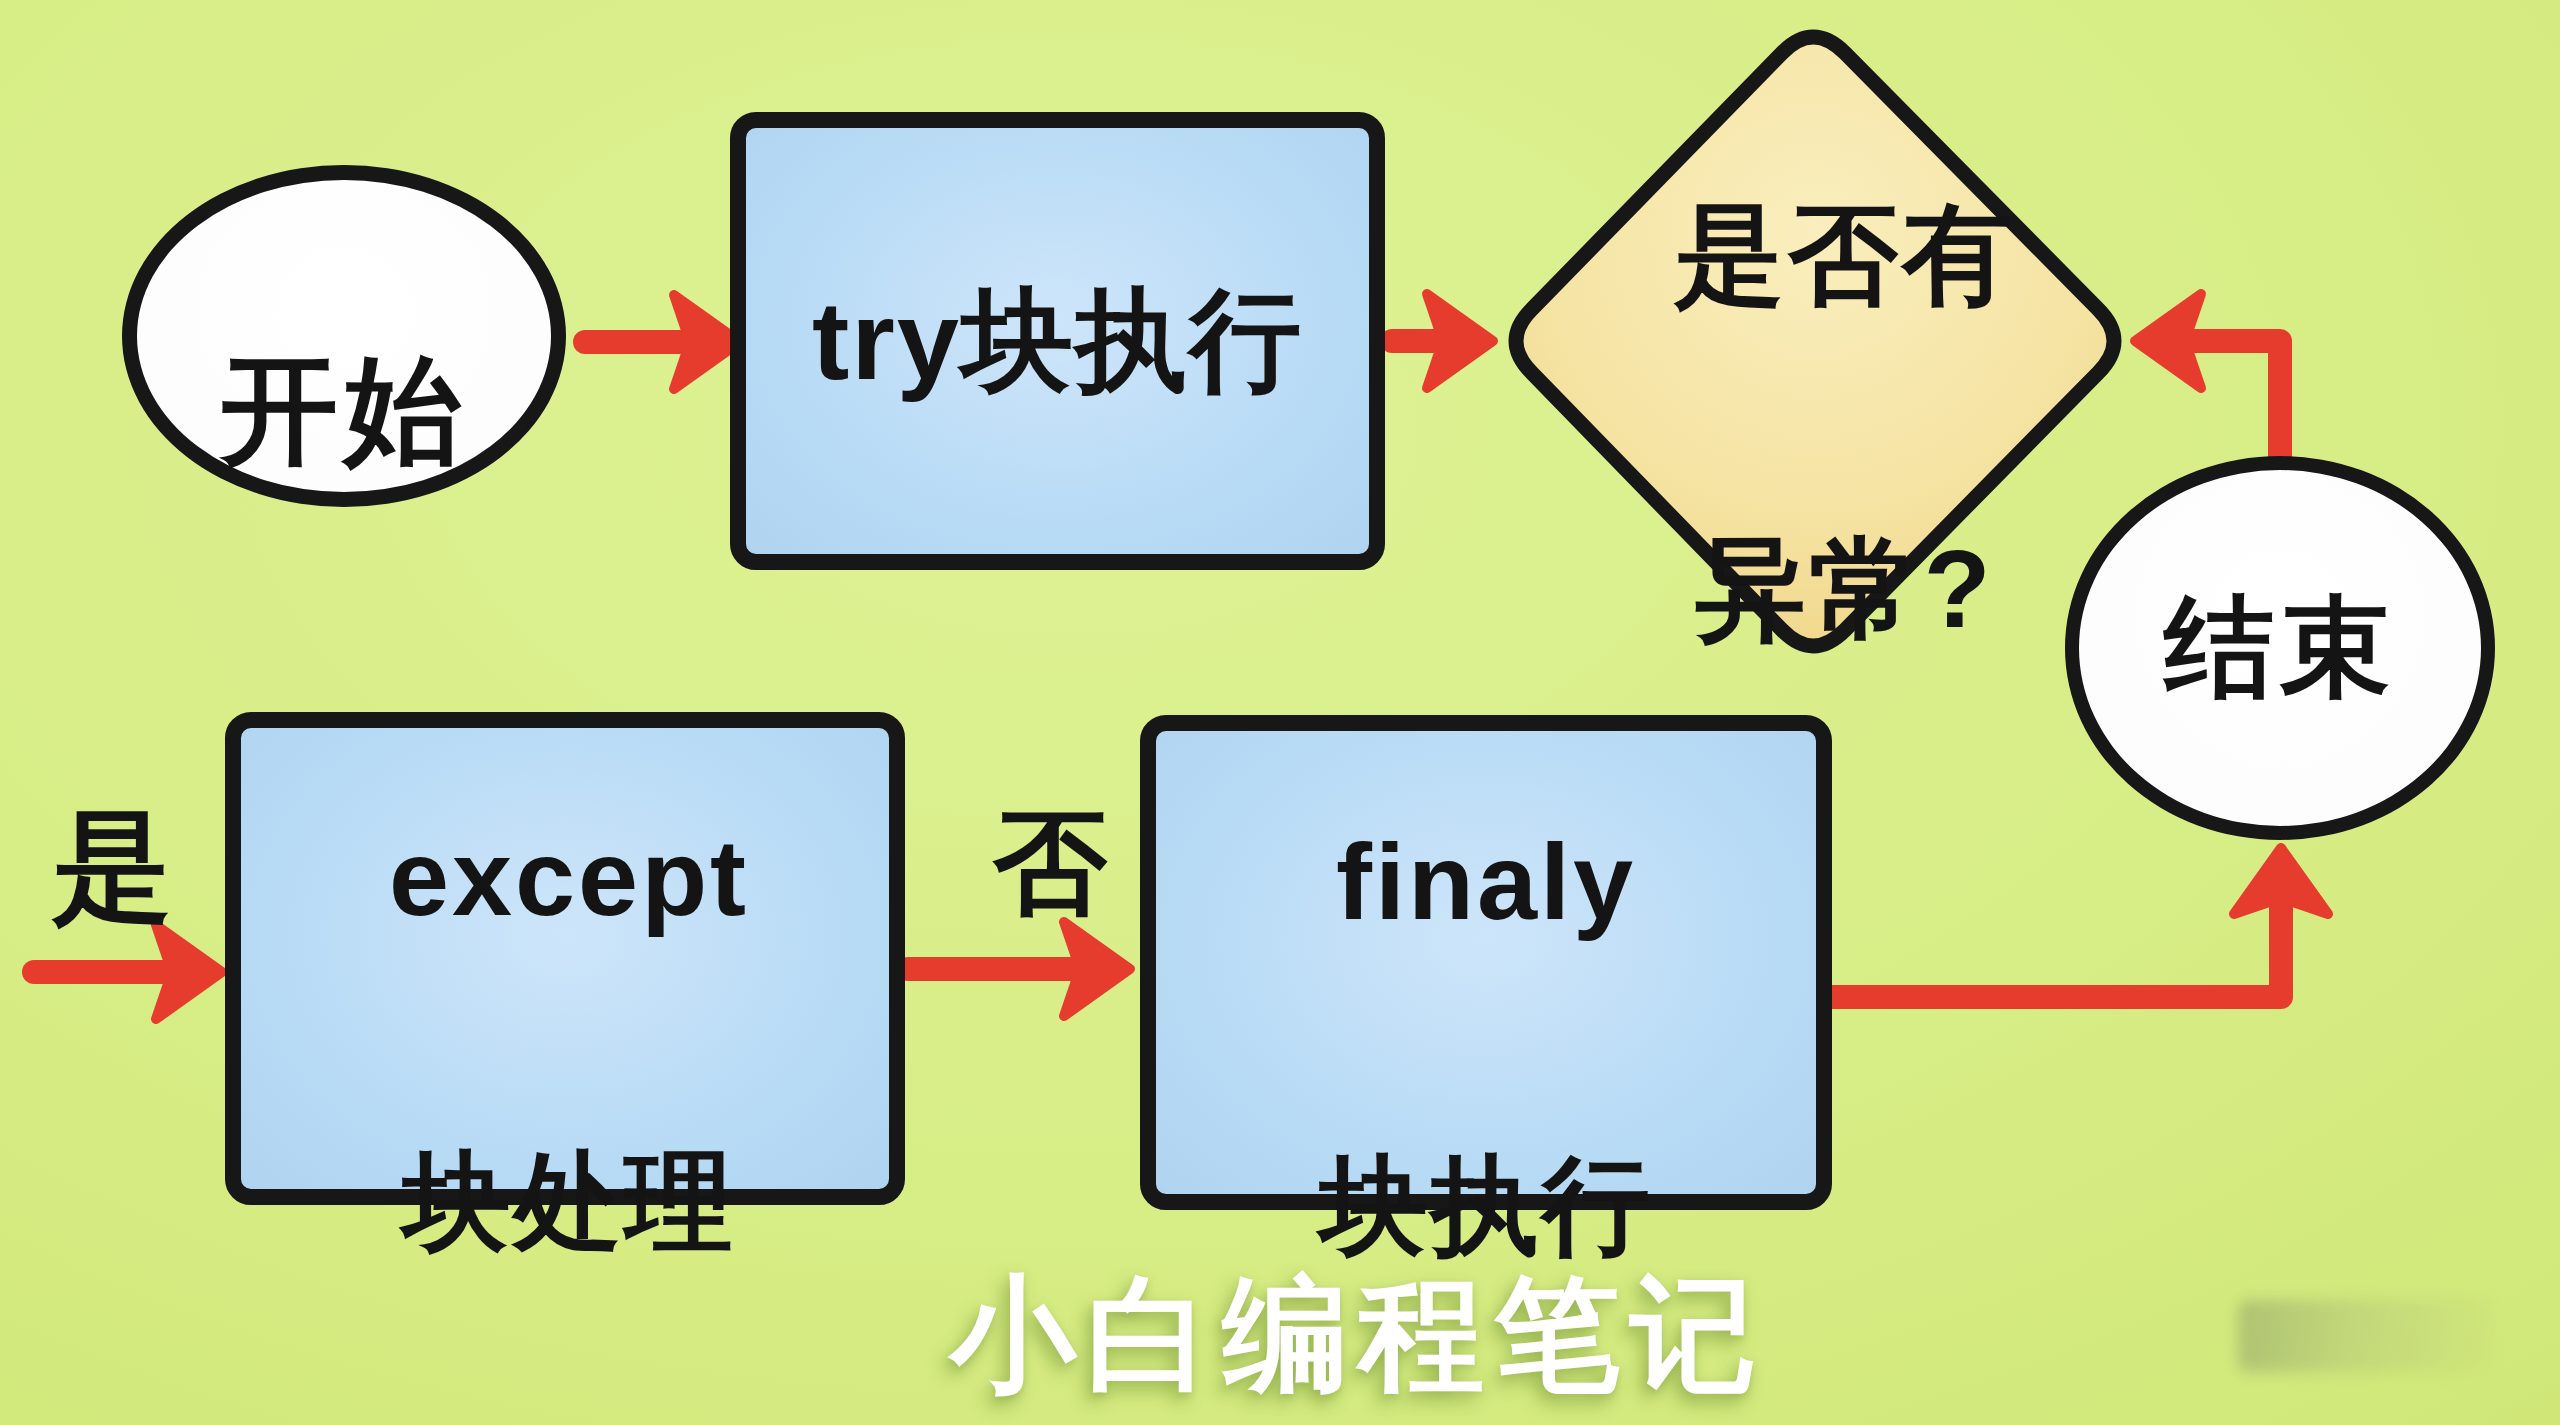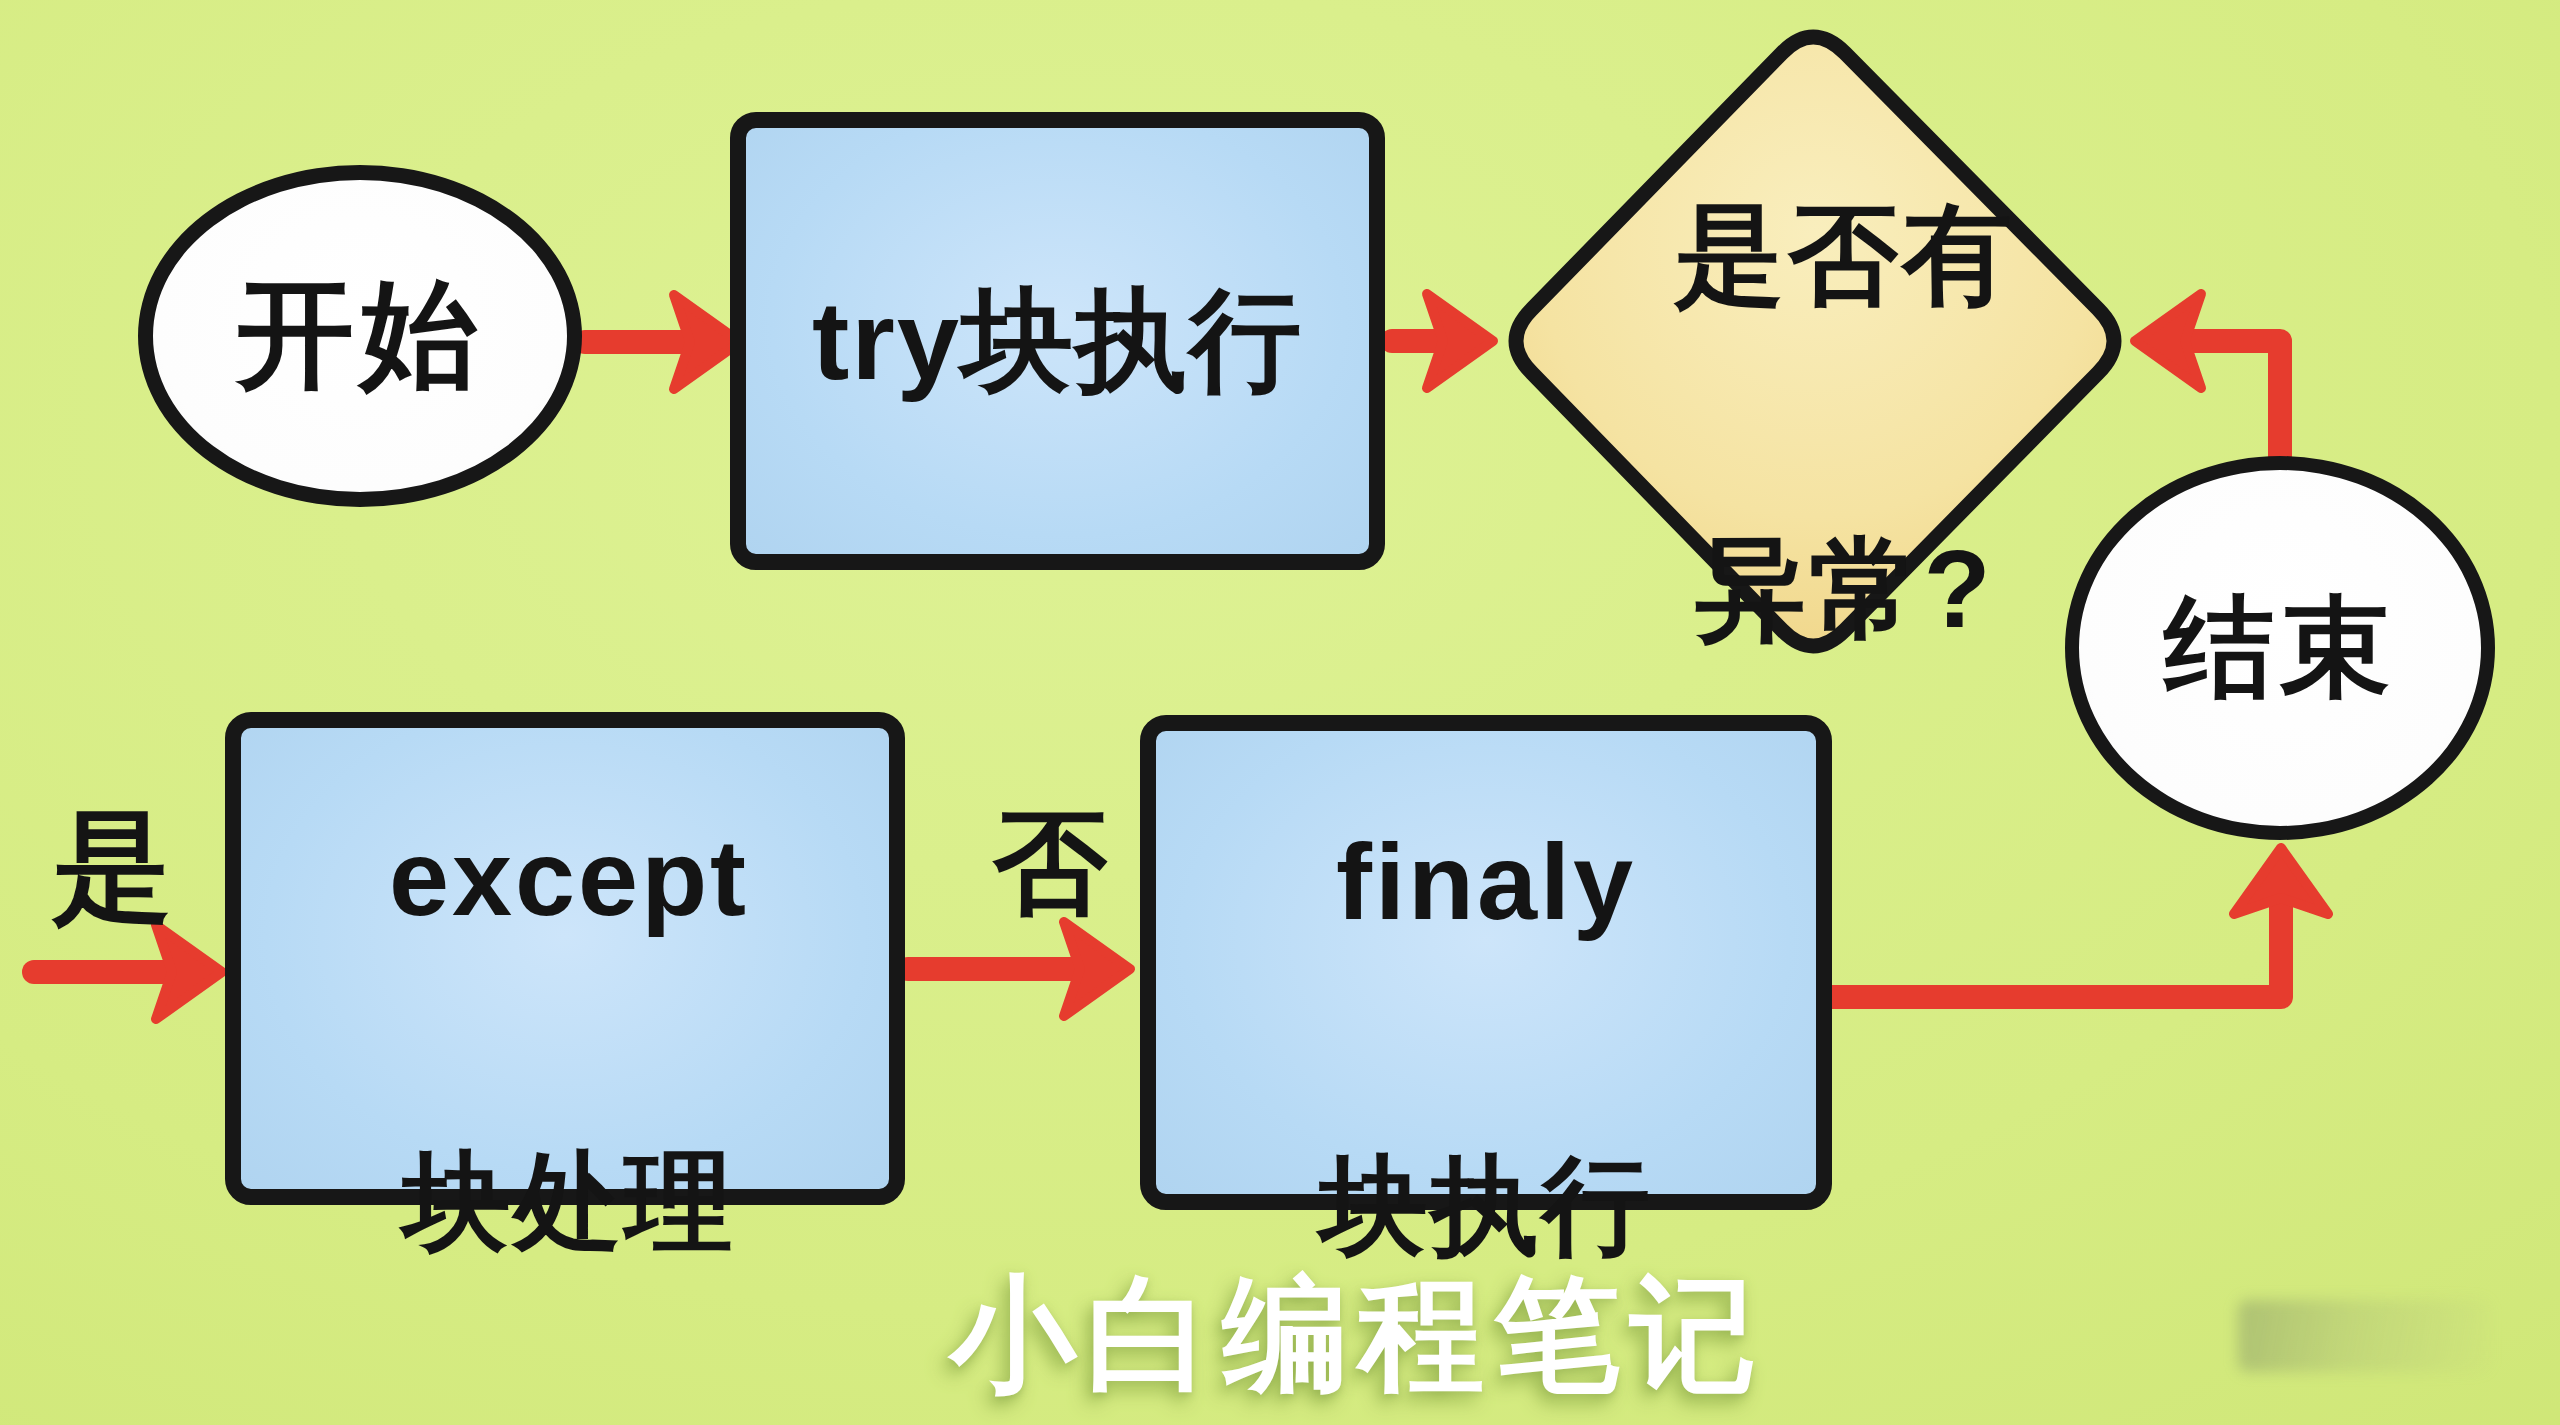--- a/index.html
+++ b/index.html
@@ -80,21 +80,21 @@
       <path d="M1832,997 L2281,997 L2281,896" stroke-width="24" stroke-linecap="round" stroke-linejoin="round" fill="none"></path>
       <path d="M2281,848 L2234,914 L2281,898 L2328,914 Z" stroke-width="10" stroke-linejoin="round"></path>
     </g>
 
     <g fill="#e63c2e" stroke="#e63c2e">
       <path d="M2280,456 L2280,341 L2187,341" stroke-width="24" stroke-linecap="round" stroke-linejoin="round" fill="none"></path>
       <path d="M2135,341 L2201,294 L2185,341 L2201,388 Z" stroke-width="10" stroke-linejoin="round"></path>
     </g>
   </svg>
 
-  <div class="node terminal" style="left:138px;top:165px;width:444px;height:342px;">
+  <div class="node terminal" style="left:122px;top:165px;width:444px;height:342px;align-items:flex-end;">
     <span class="node-label lbl-start">开始</span>
   </div>
 
   <div class="node process" style="left:730px;top:112px;width:655px;height:458px;">
     <span class="node-label lbl-try">try块执行</span>
   </div>
 
   <div class="node" style="left:1595px;top:138px;width:500px;height:400px;">
     <span class="node-label lbl-decision">
       <span>是否有</span><br>

